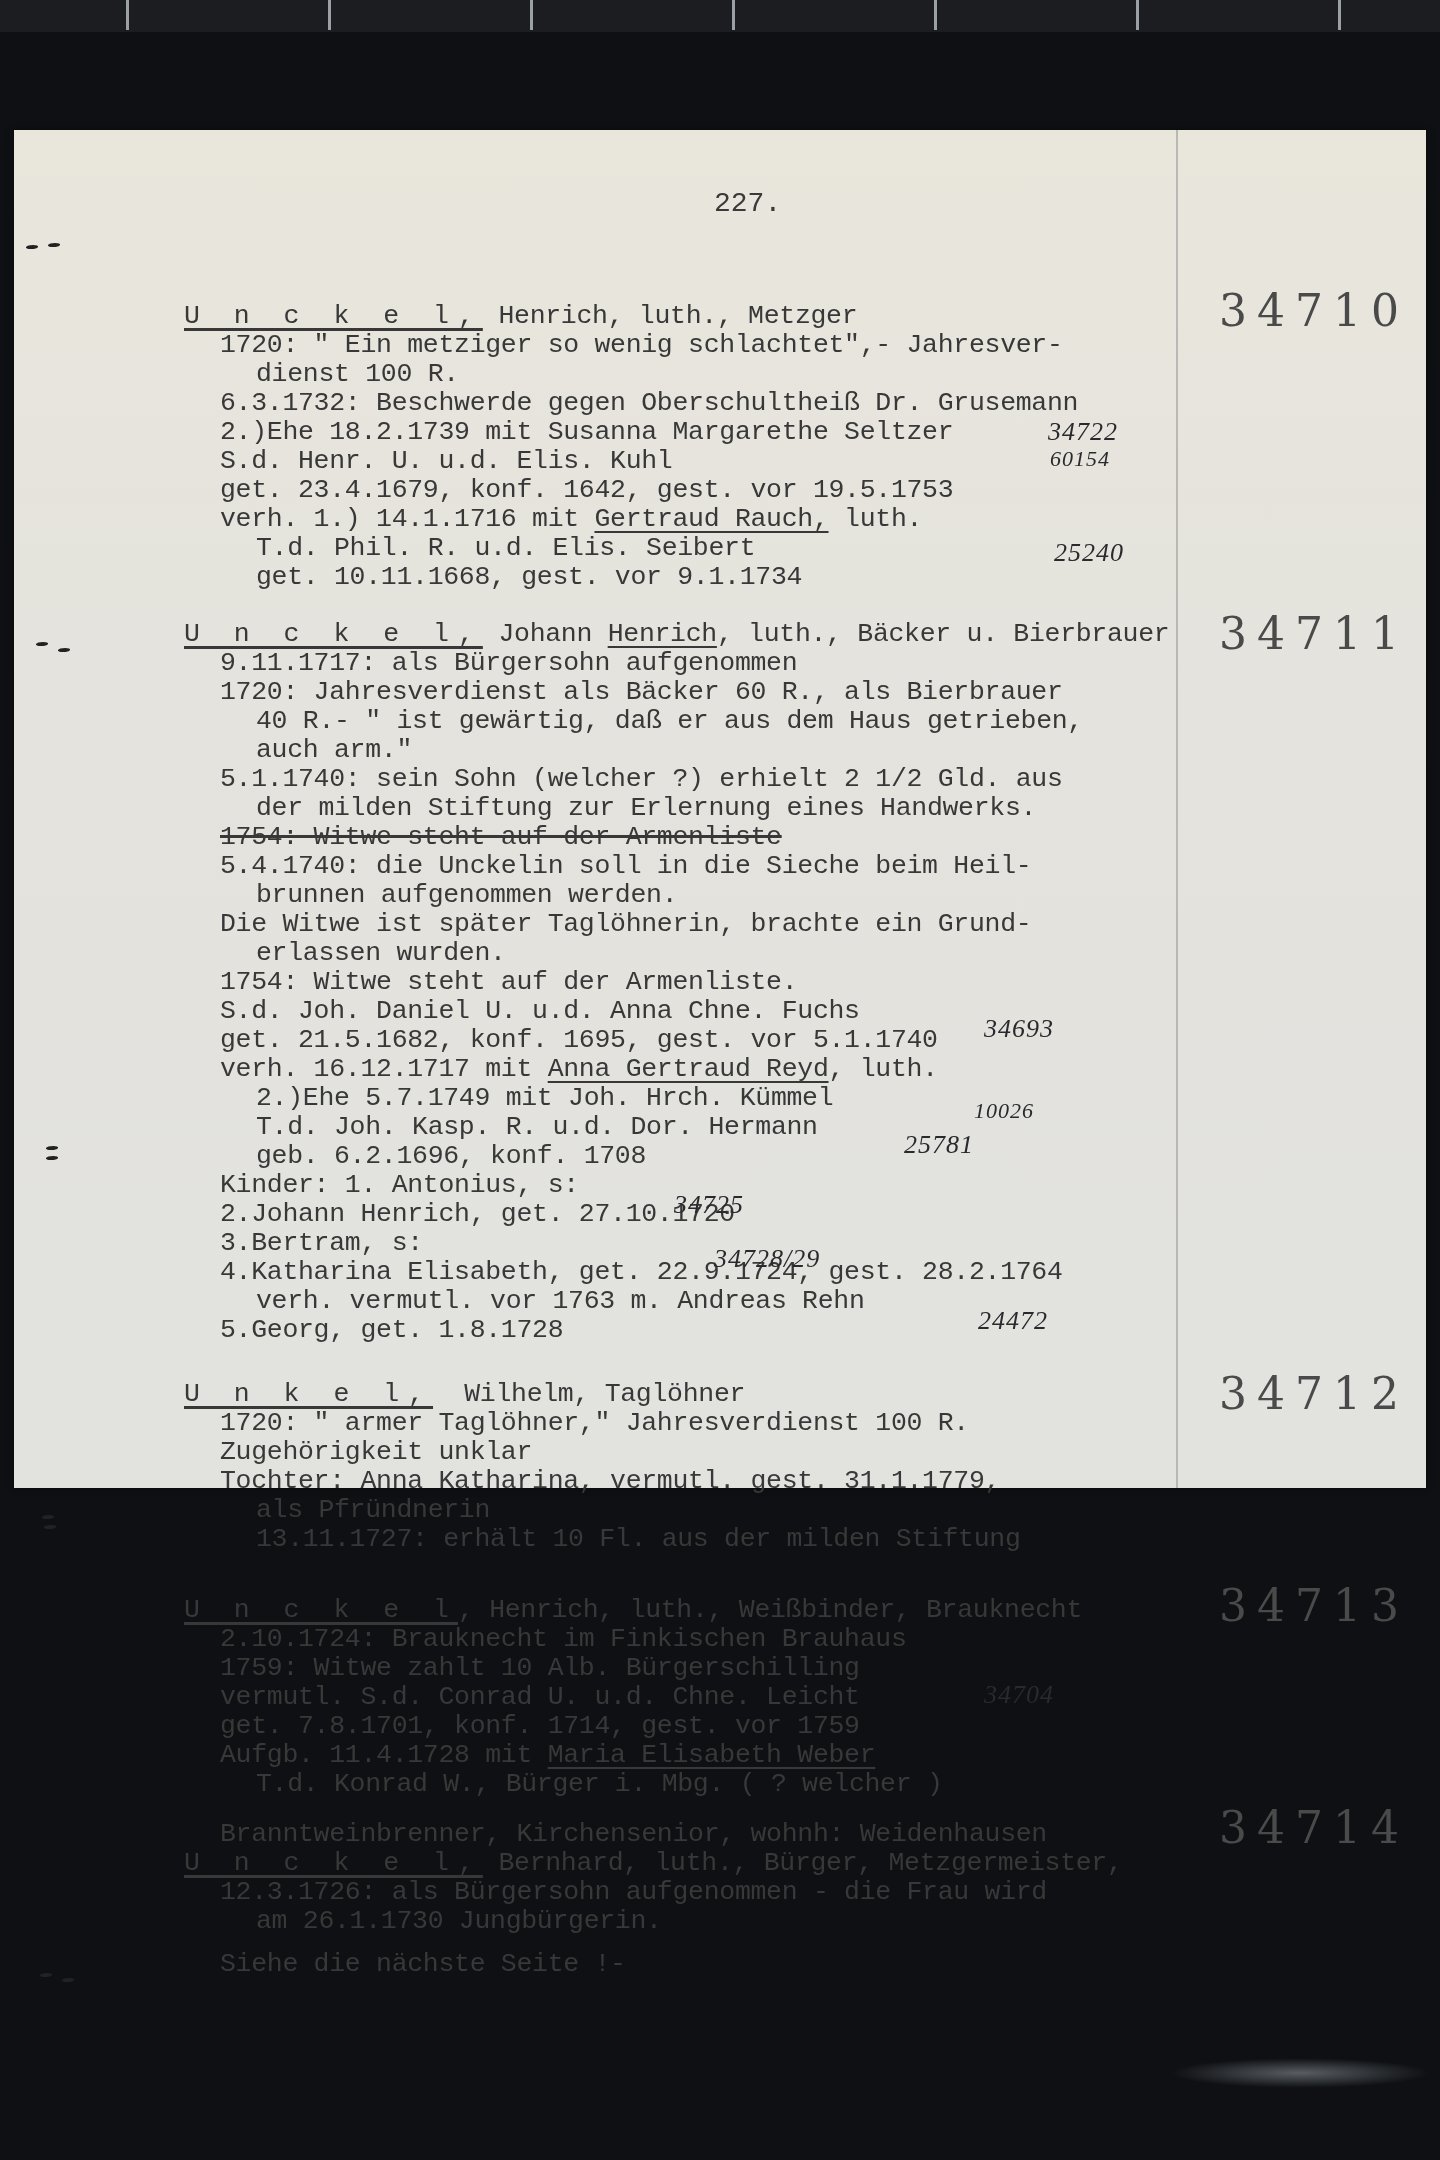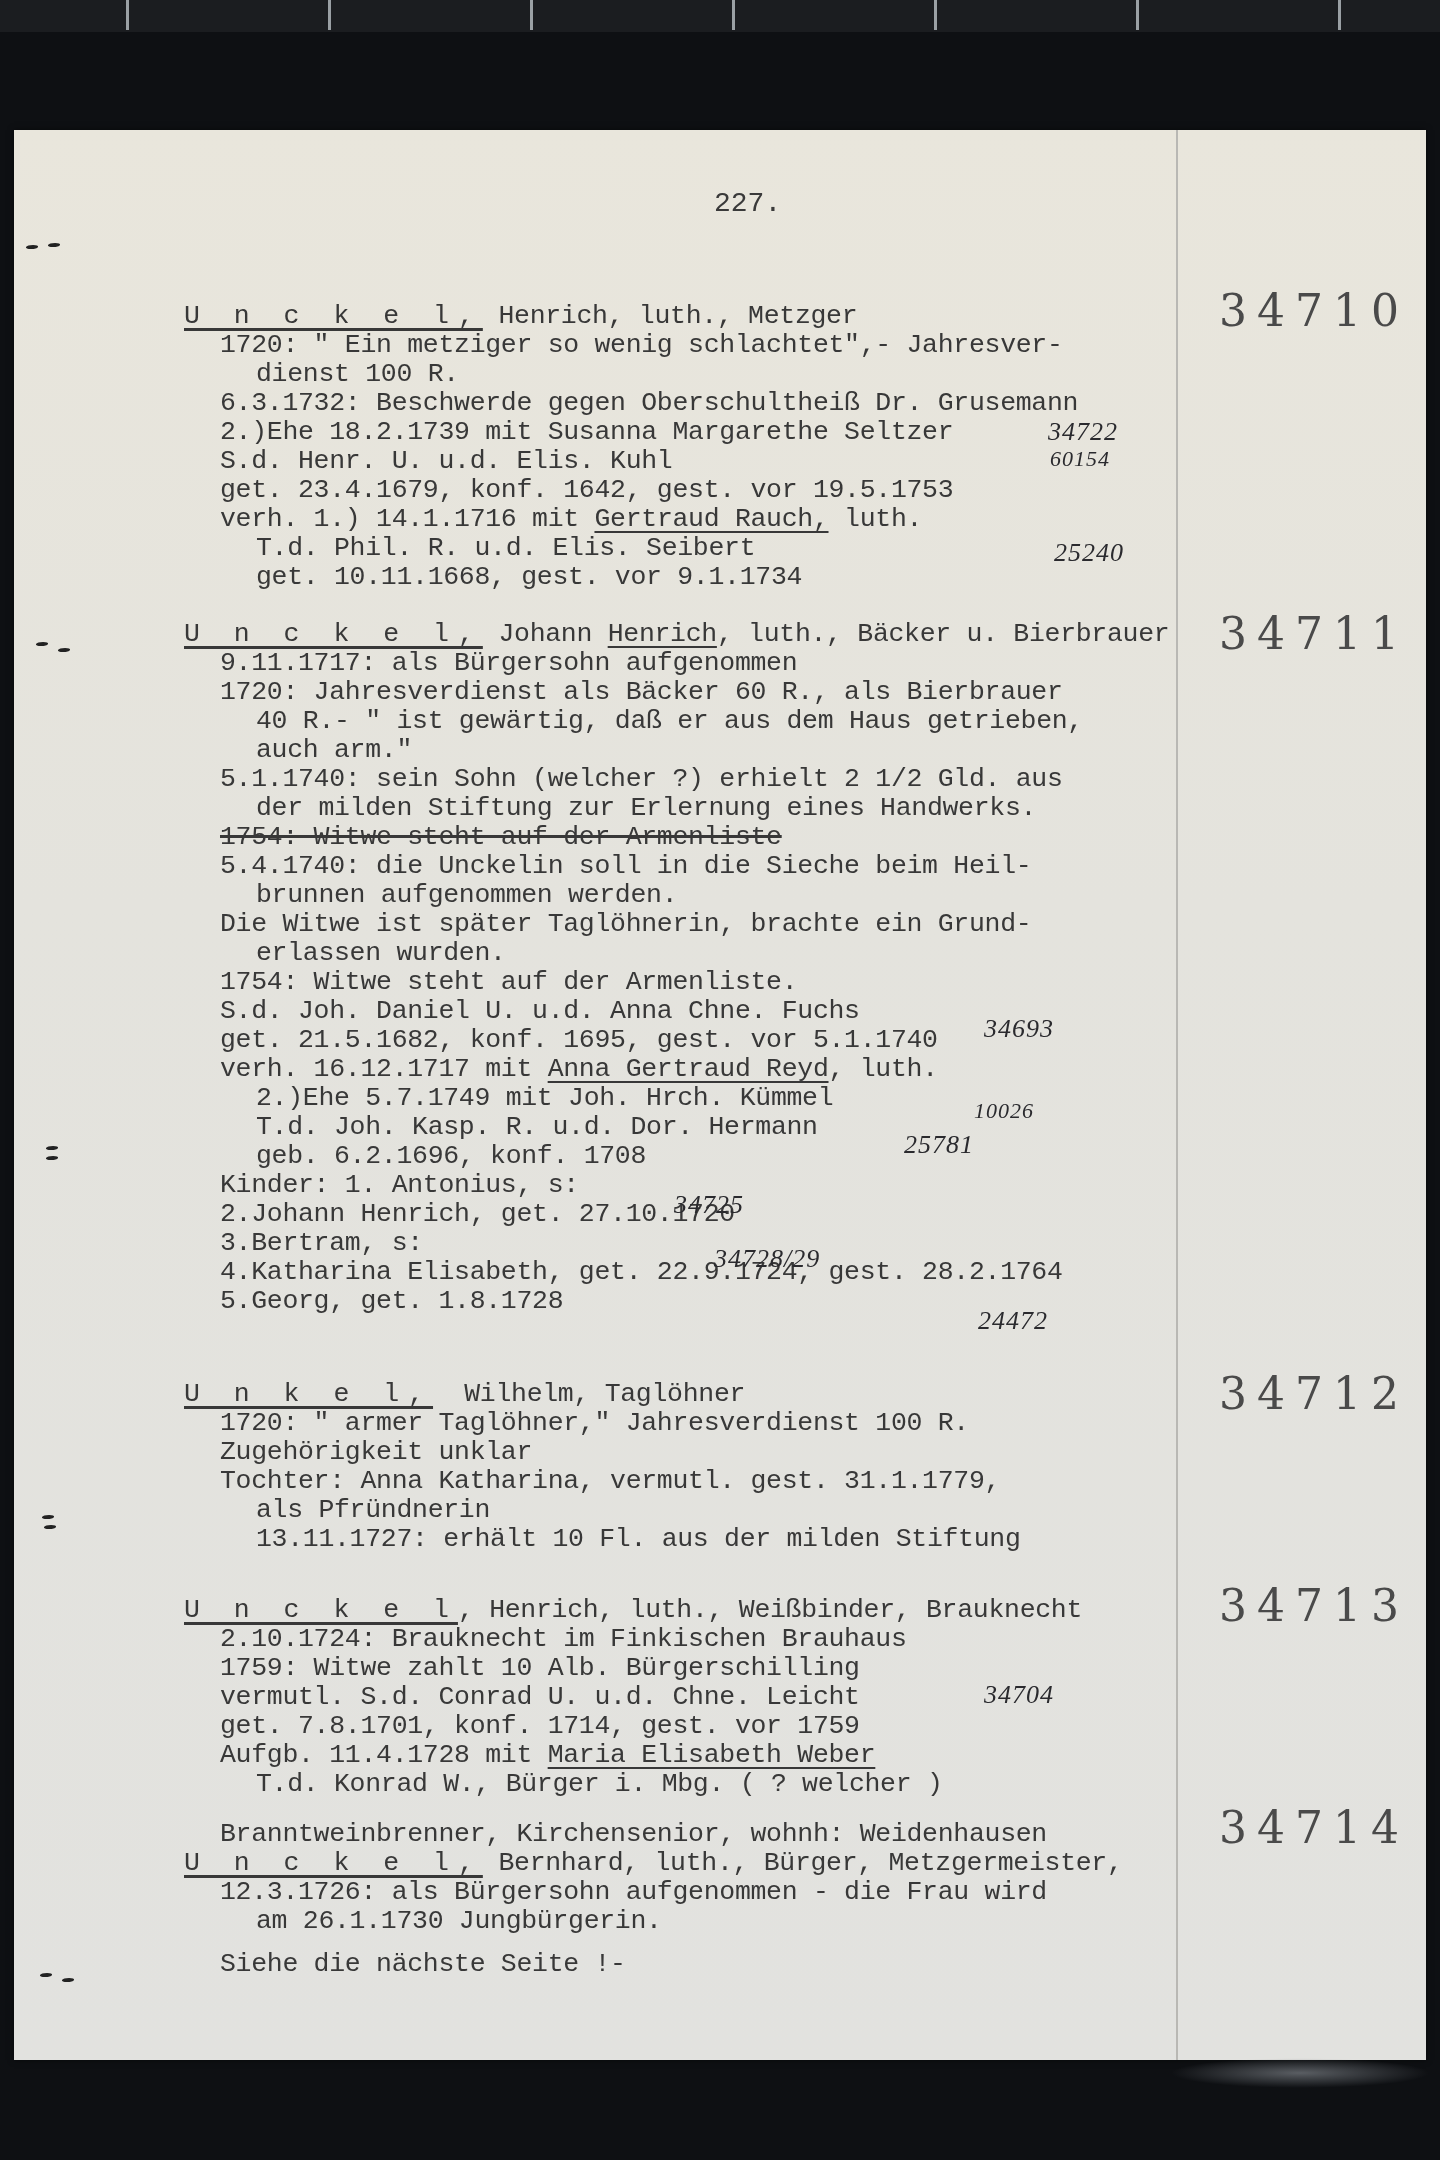--- a/index.html
+++ b/index.html
@@ -9,21 +9,21 @@
     font-family:"Liberation Mono","DejaVu Sans Mono",monospace;
   }
   .top-strip {
     position:absolute; left:0; top:0; width:1440px; height:32px;
     background:#1b1d20;
   }
   .top-strip .tick {
     position:absolute; top:0; width:3px; height:30px; background:#9aa0a4;
   }
   .page {
-    position:absolute; left:14px; top:130px; width:1412px; height:1930px;
+    position:absolute; left:14px; top:130px; width:1412px; height:1358px;
     background:linear-gradient(180deg,#e9e6dc 0%,#e4e3dd 40%,#e2e2df 100%);
     box-shadow:0 0 6px rgba(0,0,0,.5);
   }
   .page::after {
     content:""; position:absolute; left:1162px; top:0; width:2px; height:100%;
     background:#b9b8b4;
   }
   .punch {
     position:absolute; width:12px; height:4px; background:#222; border-radius:50%;
     transform:skewX(-30deg);
@@ -120,20 +120,21 @@
     <div class="line ind1">S.d. Joh. Daniel U. u.d. Anna Chne. Fuchs</div>
     <div class="line ind1">get. 21.5.1682, konf. 1695, gest. vor 5.1.1740</div>
     <div class="line ind1"><span>verh. 16.12.1717 mit </span><span class="ul">Anna Gertraud Reyd</span><span>, luth.</span></div>
     <div class="line ind2">2.)Ehe 5.7.1749 mit Joh. Hrch. Kümmel</div>
     <div class="line ind2">T.d. Joh. Kasp. R. u.d. Dor. Hermann</div>
     <div class="line ind2">geb. 6.2.1696, konf. 1708</div>
     <div class="line ind1">Kinder: 1. Antonius, s:</div>
     <div class="line ind1">2.Johann Henrich, get. 27.10.1720</div>
     <div class="line ind1">3.Bertram, s:</div>
     <div class="line ind1">4.Katharina Elisabeth, get. 22.9.1724, gest. 28.2.1764</div>
+    <div class="line ind2">verh. vermutl. vor 1763 m. Andreas Rehn</div>
     <div class="line ind1">5.Georg, get. 1.8.1728</div>
   </div>
   <div class="hand" style="left:970px;top:884px">34693</div>
   <div class="hand" style="left:960px;top:968px;font-size:22px">10026</div>
   <div class="hand" style="left:890px;top:1000px">25781</div>
   <div class="hand" style="left:660px;top:1060px">34725</div>
   <div class="hand" style="left:700px;top:1114px">34728/29</div>
   <div class="hand" style="left:964px;top:1176px">24472</div>
 
   <div class="entry-num" style="top:1238px">34712</div>

